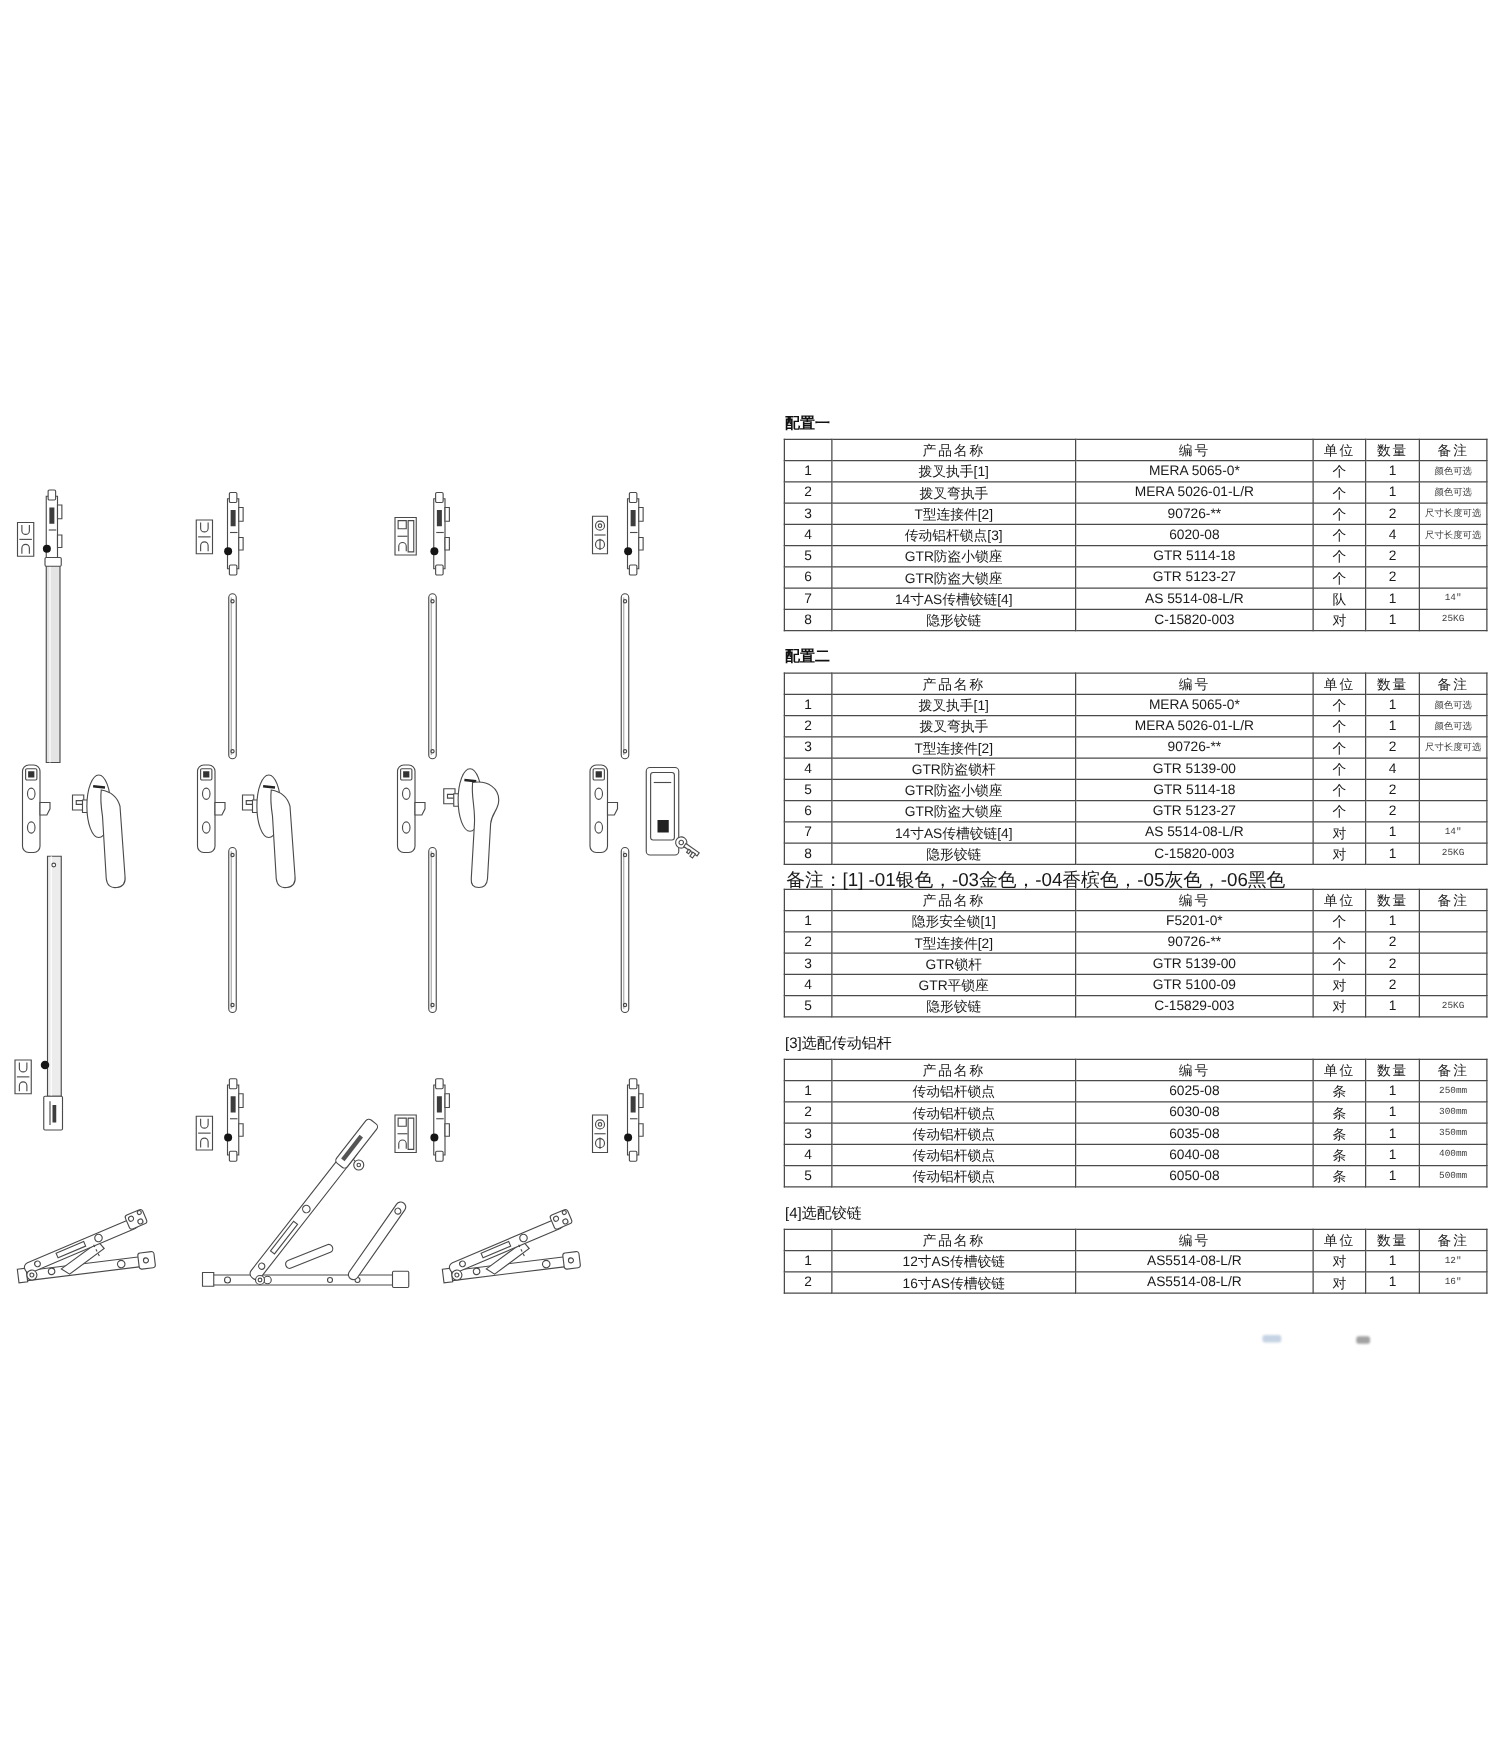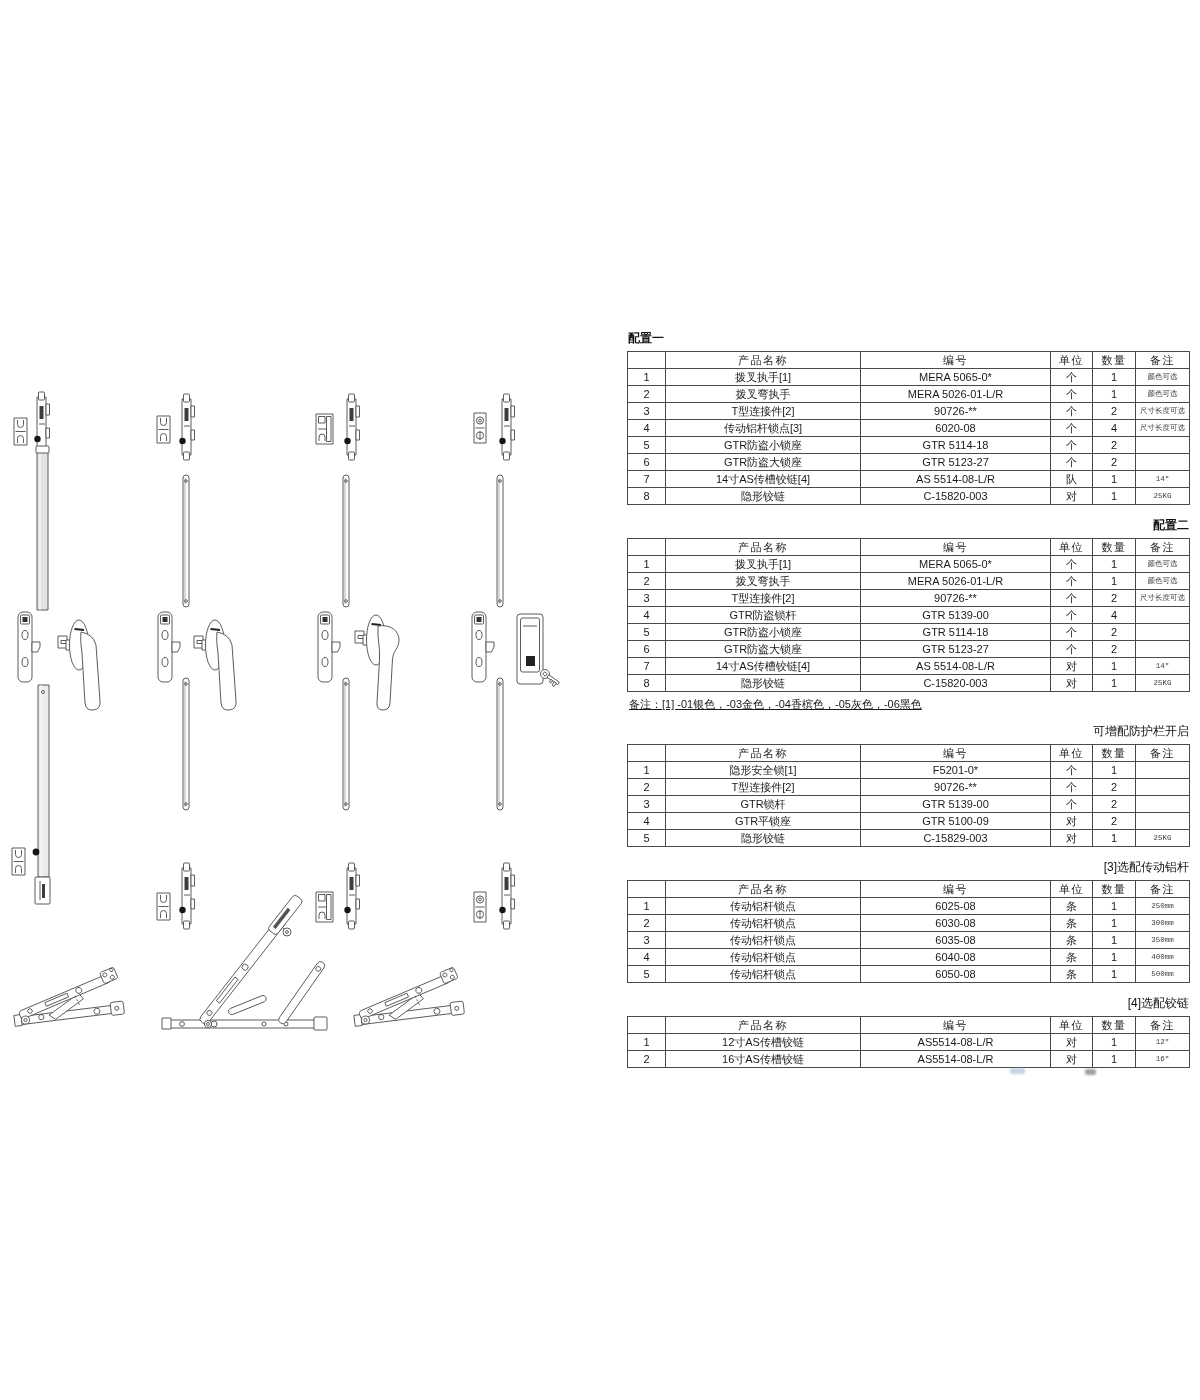--- a/index.html
+++ b/index.html
@@ -3,29 +3,29 @@
 <meta charset="utf-8">
 <style>
   html,body{margin:0;padding:0;}
   body{font-family:"Liberation Sans","DejaVu Sans",sans-serif;background:#fff;}
   .canvas{position:relative;width:1200px;height:1088px;background:#fff;overflow:hidden;}
 
   
   .right-panel{position:absolute;left:627px;top:331px;width:562px;color:#1a1a1a;}
   .t-title{font-size:12px;height:14px;line-height:14px;margin:0 0 6px 1px;color:#111;}
   .t-title.bold{font-weight:bold;}
-  .t-title.mt{margin-top:13px;text-align:right;}
+  .t-title.mt{margin-top:13px;}
   table.spec{border-collapse:collapse;table-layout:fixed;width:562px;}
   table.spec th,table.spec td{
     border:1px solid #4a4a4a;height:16px;padding:0 1px;text-align:center;
     font-size:11px;font-weight:normal;color:#1a1a1a;overflow:hidden;white-space:nowrap;
   }
   table.spec th{letter-spacing:1.5px;}
   table.spec td.remark{font-size:7.5px;color:#3c3c3c;letter-spacing:0;font-family:Liberation Mono, monospace;}
-  .notes{margin:6px 0 0 2px;font-size:11px;line-height:13px;color:#1a1a1a;text-decoration:underline;}
+  .notes{margin:6px 0 0 2px;font-size:15px;line-height:13px;color:#1a1a1a;}
   .notes .row{white-space:nowrap;}
   .notes .indent{padding-left:31px;}
 
   
   .artifact{position:absolute;border-radius:2px;filter:blur(1px);}
   .artifact.a1{left:1010px;top:1068px;width:15px;height:6px;background:rgba(150,175,205,.55);}
   .artifact.a2{left:1085px;top:1069px;width:11px;height:6px;background:rgba(70,70,70,.5);}
 
   
   svg#diagram{position:absolute;left:0;top:375px;}
@@ -415,21 +415,20 @@
           </tr>
         </tbody>
       </table>
 
     <div class="notes">
       <div class="row">
         <span>备注：</span><span>[1] -01银色，-03金色，-04香槟色，-05灰色，-06黑色</span>
       </div>
     </div>
 
-    <div class="t-title mt">可增配防护栏开启</div>
     <table class="spec">
         <colgroup>
           <col style="width: 38px;">
           <col style="width: 195px;">
           <col style="width: 190px;">
           <col style="width: 42px;">
           <col style="width: 43px;">
           <col style="width: 54px;">
         </colgroup>
         <thead>

